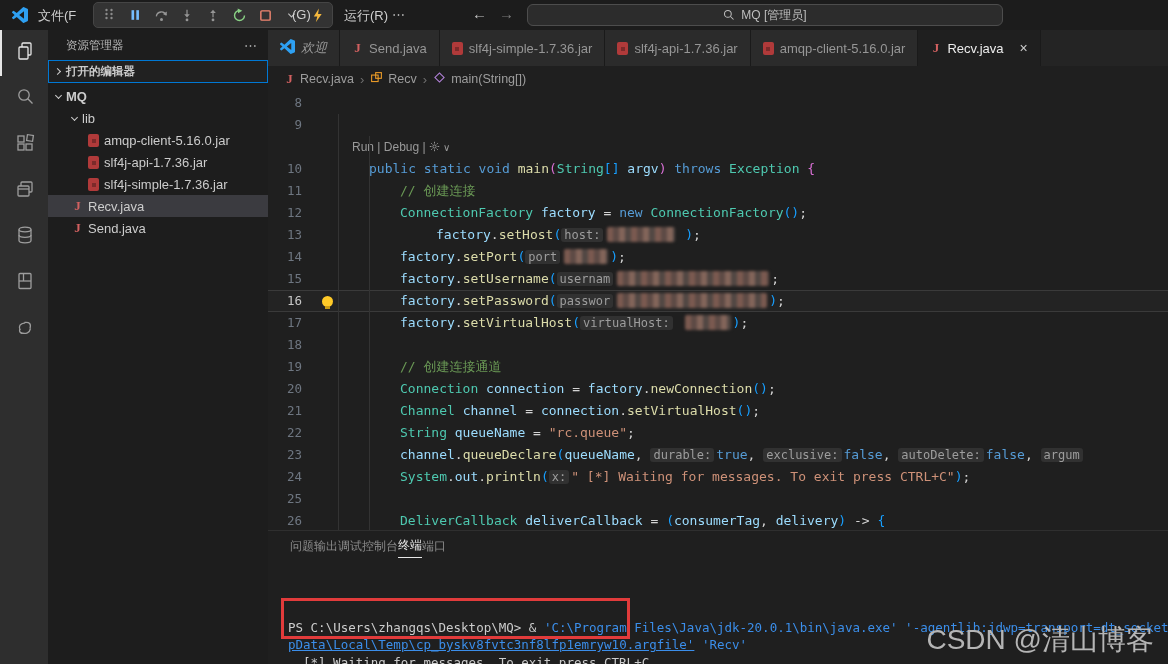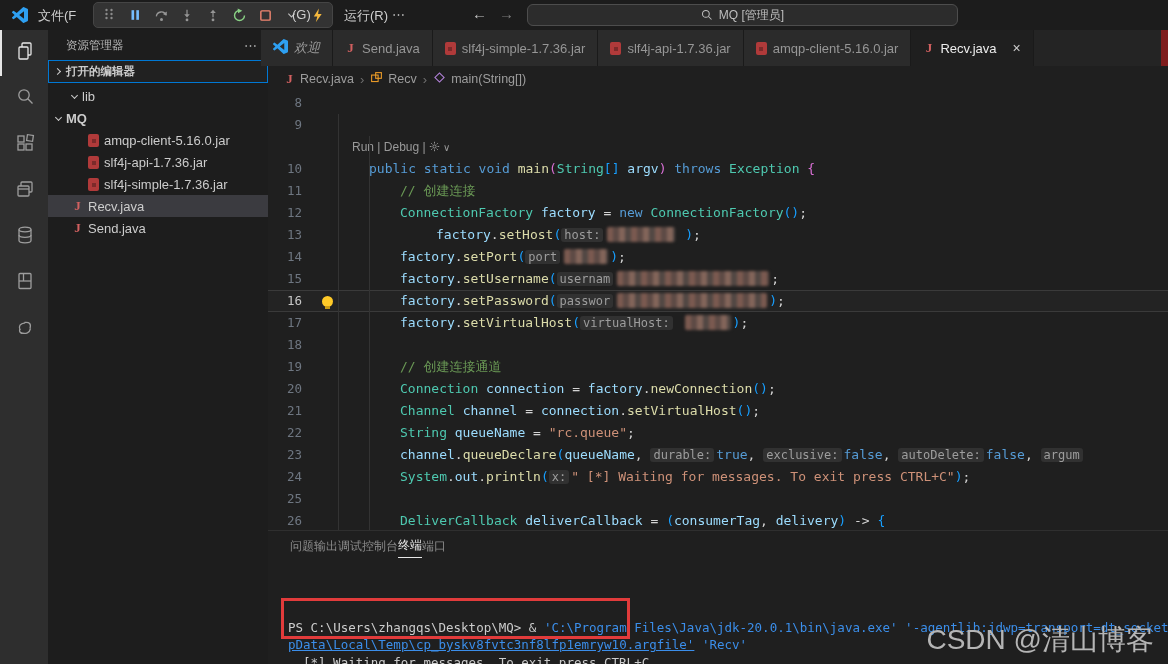--- a/index.html
+++ b/index.html
@@ -10,21 +10,21 @@
   
   .titlebar { position:absolute; left:0; top:0; width:1168px; height:30px; background:#1c1c1c; }
   .tb-logo { position:absolute; left:12px; top:7px; }
   .tb-menu { position:absolute; top:7px; font-size:13px; color:#cfcfcf; cursor:default; }
   .m-file { left:38px; } .m-g { left:292px; } .m-run { left:332px;margin-left:12px; } .m-more { left:392px; letter-spacing:2px; }
   .dbg-toolbar { position:absolute; left:93px; top:2px; height:26px; padding:0 6px; display:flex; align-items:center; gap:8px;
                  background:#333333; border:1px solid #454545; border-radius:5px; }
   .dbg-btn { display:flex; align-items:center; justify-content:center; width:18px; height:20px; cursor:pointer; }
   .nav-arrow { position:absolute; top:5px; font-size:15px; color:#c5c5c5; cursor:pointer; }
   .nav-back { left:472px; } .nav-fwd { left:499px; color:#7c7c7c; }
-  .cmd-center { position:absolute; left:527px; top:4px; width:431px; height:22px; background:#2c2c2c;
+  .cmd-center { position:absolute; left:527px; top:4px; width:476px; height:22px; background:#2c2c2c;
                 border:1px solid #4d4d4d; border-radius:6px; display:flex; align-items:center; justify-content:center;
                 gap:6px; font-size:12px; color:#bfbfbf; cursor:pointer; }
 
   
   .activitybar { position:absolute; left:0; top:30px; width:48px; height:634px; background:#2e2e2e; }
   .ab-item { width:48px; height:46px; display:flex; align-items:center; justify-content:center; cursor:pointer;
              border-left:2px solid transparent; }
   .ab-item svg { stroke:#9d9d9d; fill:none; stroke-width:1.3; }
   .ab-item.active { border-left:2px solid #e7e7e7; }
   .ab-item.active svg { stroke:#e7e7e7; }
@@ -42,21 +42,21 @@
   .tree-row { height:22px; display:flex; align-items:center; gap:5px; color:#cccccc; cursor:pointer; white-space:nowrap; }
   .tree-row.selected { background:#3b3b40; }
   .tree-row .lbl { font-size:13px; }
   .tree-row.bold .lbl { font-weight:bold; }
   .jar-ico { width:11px; height:13px; background:#b03a3a; border-radius:2px; position:relative; flex:0 0 auto; }
   .jar-ico:after { content:""; position:absolute; left:3.5px; top:5px; width:4px; height:4px; background:#7c2a2a; }
   .java-ico { color:#d16060; font-weight:bold; font-size:13px; width:11px; text-align:center;
               font-family:"Liberation Serif", serif; flex:0 0 auto; }
 
   
-  .tabbar { position:absolute; left:261px; top:30px; width:900px; height:36px; background:#242424; display:flex; }
+  .tabbar { position:absolute; left:268px; top:30px; width:900px; height:36px; background:#242424; display:flex; }
   .tab { display:flex; align-items:center; gap:6px; padding:0 12px; font-size:13px; color:#969696; background:#2b2b2b;
          border-right:1px solid #1a1a1a; cursor:pointer; white-space:nowrap; }
   .tab.active { background:#1f1f1f; color:#ededed; }
   .tab.italic .tab-label { font-style:italic; }
   .tab-close { margin-left:10px; font-size:14px; color:#cccccc; cursor:pointer; }
 
   
   .breadcrumb { position:absolute; left:268px; top:66px; width:900px; height:26px; background:#1f1f1f;
                 display:flex; align-items:center; gap:6px; padding-left:16px; font-size:12.5px; color:#9d9d9d; }
   .bc-item { display:flex; align-items:center; gap:5px; cursor:pointer; }
@@ -236,27 +236,27 @@
   <div class="sidebar">
     <div class="sb-header">
       <span class="sb-title">资源管理器</span>
       <span class="sb-actions">⋯</span>
     </div>
     <div class="sb-section">
       <span class="chev right"></span>
       <span>打开的编辑器</span>
     </div>
     <div id="tree">
+        <div class="tree-row bold" style="padding-left: 8px;">
+          <span class="chev down"></span>
+          <span class="lbl">MQ</span>
+        </div>
         <div class="tree-row" style="padding-left: 24px;">
           <span class="chev down"></span>
           <span class="lbl">lib</span>
-        </div>
-        <div class="tree-row bold" style="padding-left: 8px;">
-          <span class="chev down"></span>
-          <span class="lbl">MQ</span>
         </div>
         <div class="tree-row" style="padding-left: 40px;">
           <span class="jar-ico"></span>
           <span class="lbl">amqp-client-5.16.0.jar</span>
         </div>
         <div class="tree-row" style="padding-left: 40px;">
           <span class="jar-ico"></span>
           <span class="lbl">slf4j-api-1.7.36.jar</span>
         </div>
         <div class="tree-row" style="padding-left: 40px;">

